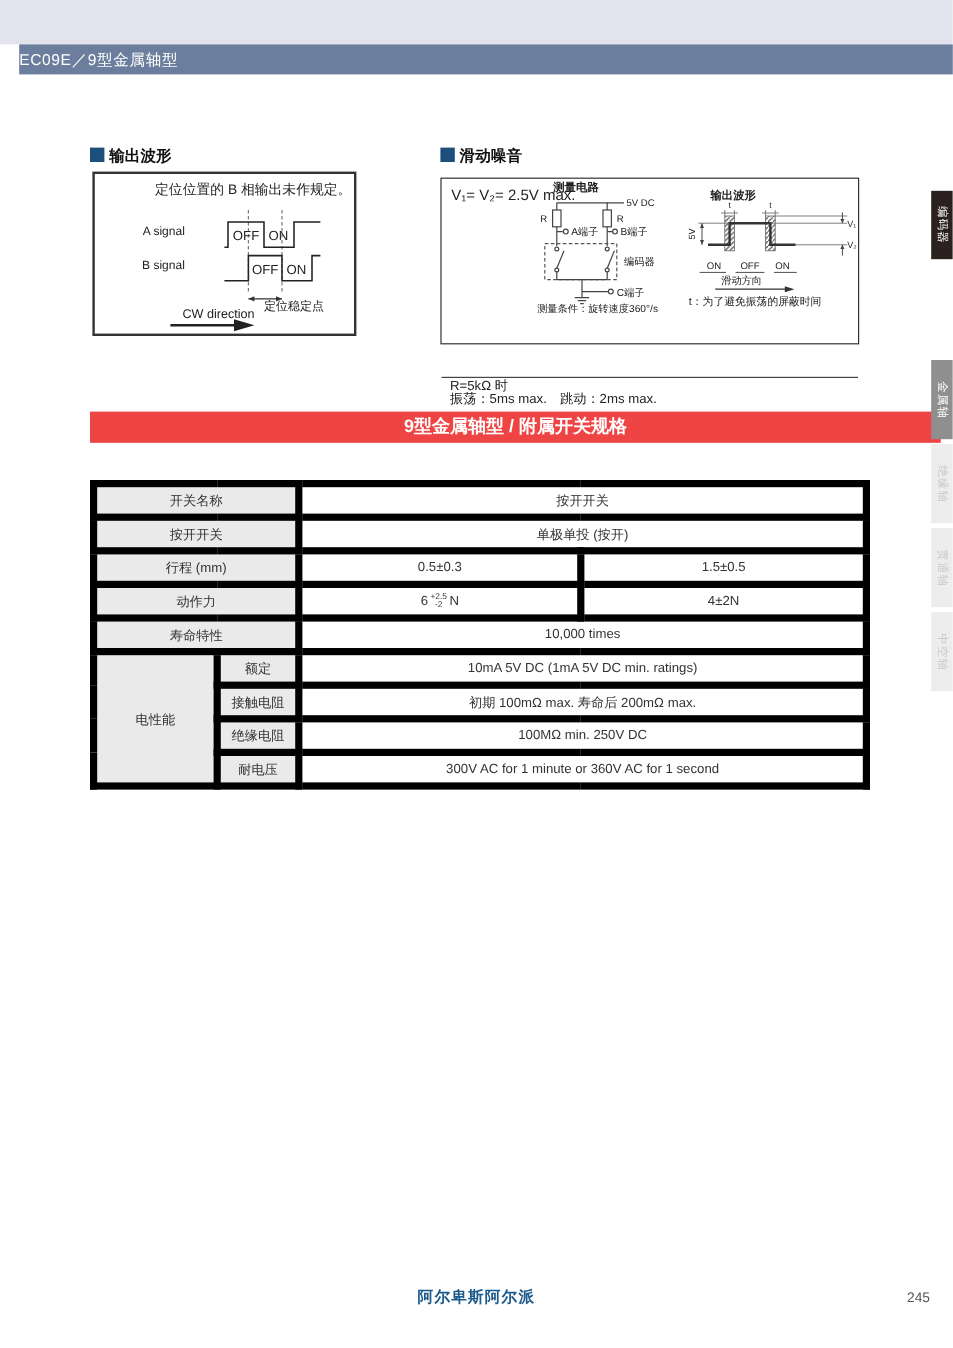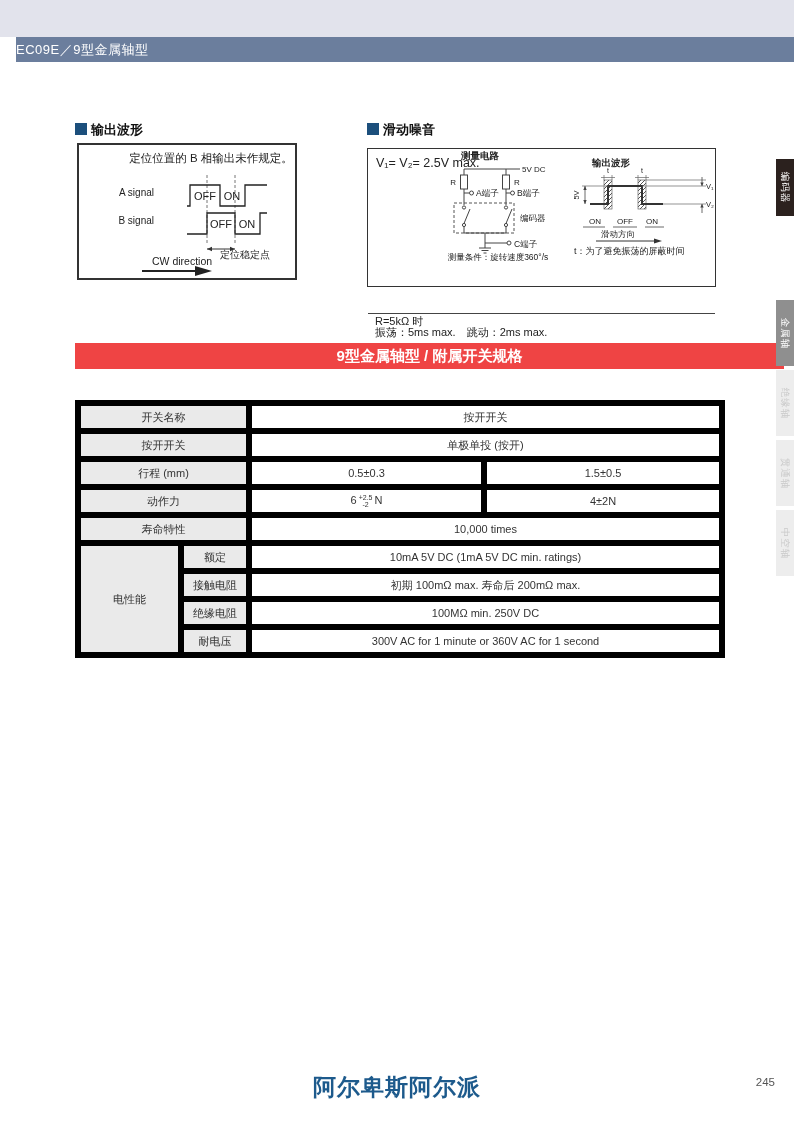--- a/index.html
+++ b/index.html
@@ -32,21 +32,21 @@
   .tolstack{display:inline-flex;flex-direction:column;font-size:7px;line-height:7px;
       vertical-align:middle;margin:0 2px;}
   
   .side-tab{right:0;width:18px;display:flex;align-items:center;justify-content:center;}
   .side-tab span{transform:rotate(90deg);white-space:nowrap;font-size:9.5px;letter-spacing:1px;}
   .tab-dark{background:#2b211e;color:#fff;}
   .tab-active{background:#8f8f8f;color:#fff;}
   .tab-off{background:#ededed;color:#c9c9c9;}
   
   .brand{left:0;top:1072px;width:794px;text-align:center;color:#1d5a8c;
-      font-size:23px;font-weight:bold;letter-spacing:1px;}
+      font-size:13px;font-weight:bold;letter-spacing:1px;}
   .pagenum{right:19px;top:1076px;font-size:11.5px;color:#555;}
   svg text{font-family:"Liberation Sans","DejaVu Sans",sans-serif;fill:#222;}
 </style>
 </head>
 <body>
 
 <div class="abs top-strip"></div>
 <div class="abs header-bar">EC09E／9型金属轴型</div>
 
 <div class="abs sec-label" style="left:75px;top:122px;">

